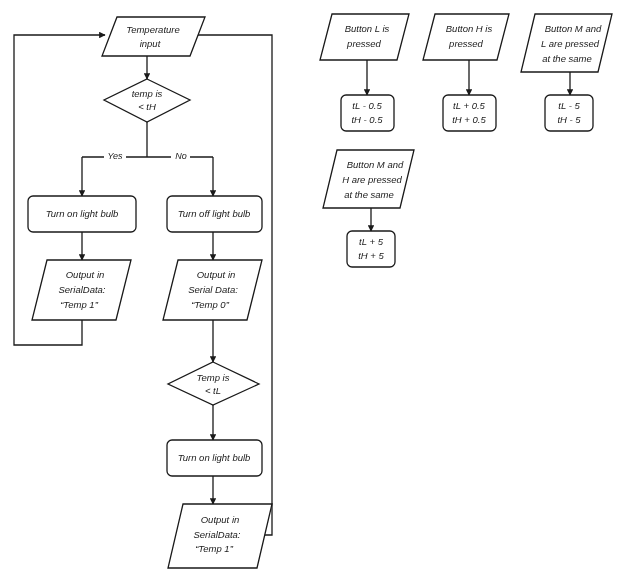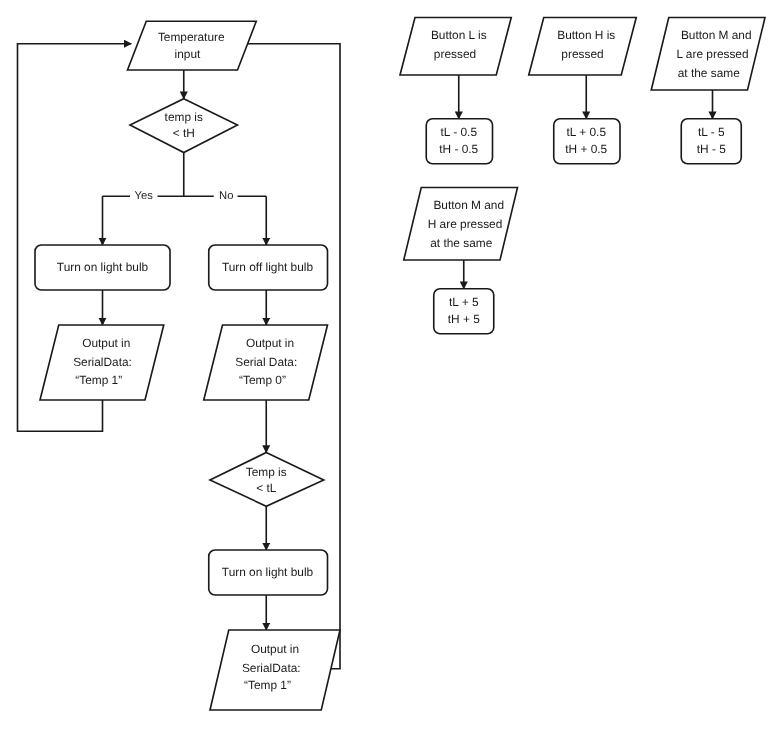--- a/index.html
+++ b/index.html
@@ -10,20 +10,21 @@
   }
   body {
     font-family: "Liberation Sans", sans-serif;
   }
   #canvas {
     position: relative;
     width: 620px;
     height: 586px;
     background: #ffffff;
     overflow: hidden;
+    font-style: italic;
   }
   svg#diagram {
     position: absolute;
     left: 0;
     top: 0;
     width: 620px;
     height: 586px;
   }
   .shape-fill {
     fill: #ffffff;

